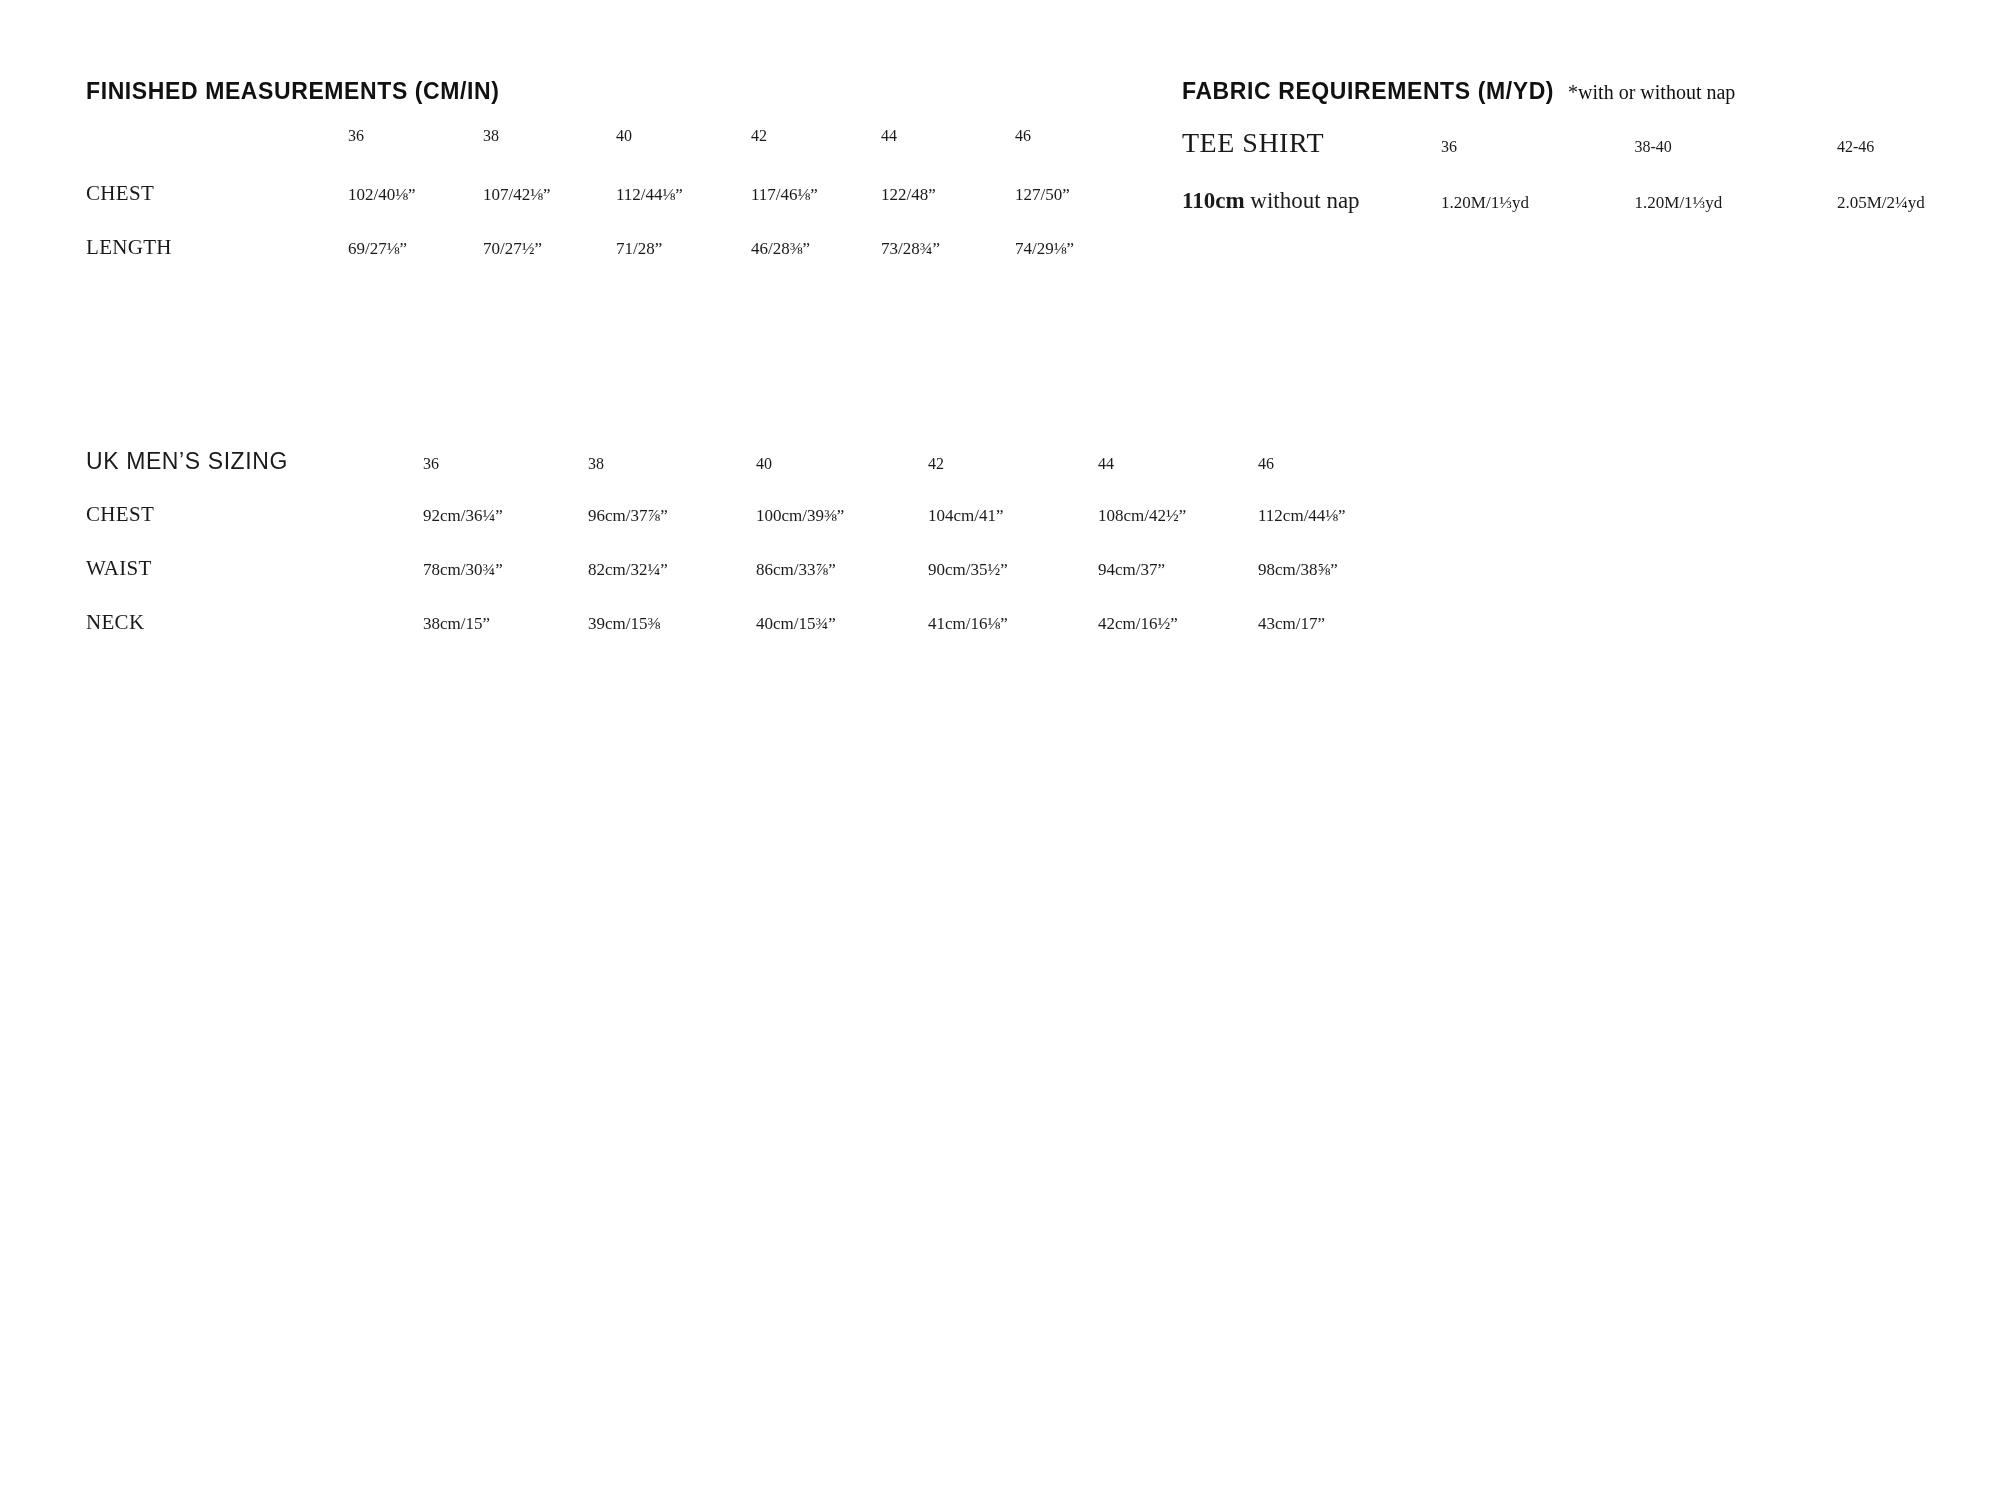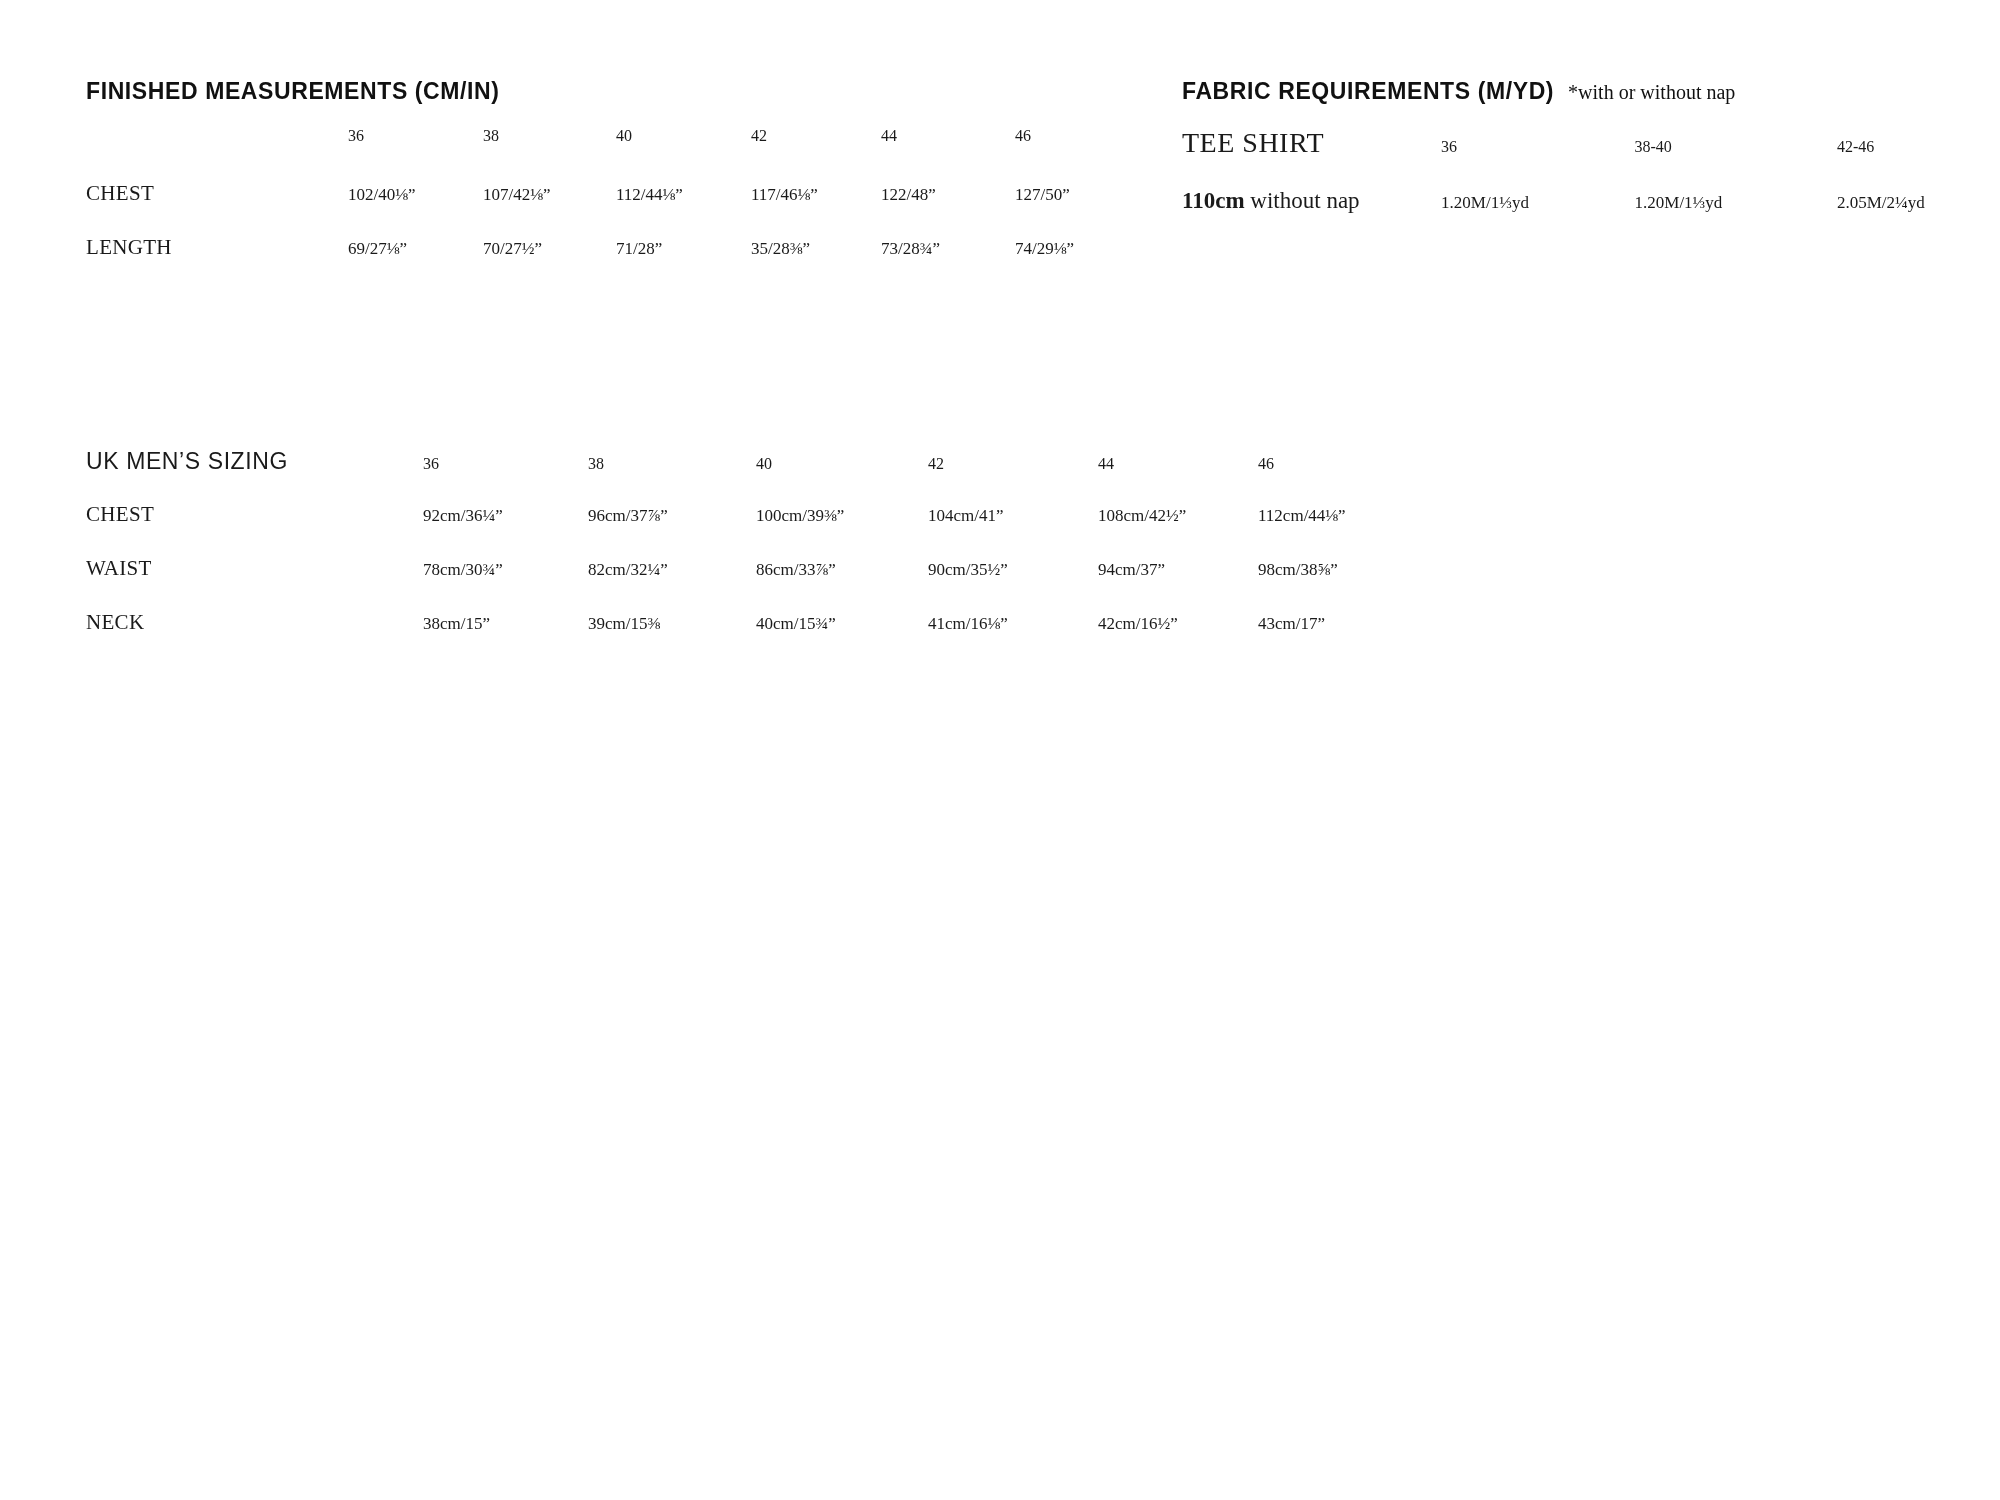--- a/index.html
+++ b/index.html
@@ -165,21 +165,21 @@
           <td class="cell">112/44⅛”</td>
           <td class="cell">117/46⅛”</td>
           <td class="cell">122/48”</td>
           <td class="cell">127/50”</td>
         </tr>
         <tr>
           <td class="rowlabel">LENGTH</td>
           <td class="cell">69/27⅛”</td>
           <td class="cell">70/27½”</td>
           <td class="cell">71/28”</td>
-          <td class="cell">35/28⅜”</td>
+          <td class="cell">46/28⅜”</td>
           <td class="cell">73/28¾”</td>
           <td class="cell">74/29⅛”</td>
         </tr>
       </tbody>
     </table>
   </div>
 
   <div class="sect" id="fabric-requirements">
     <div class="sect-title">
       <span>FABRIC REQUIREMENTS (M/YD)</span><span class="note">*with or without nap</span>

